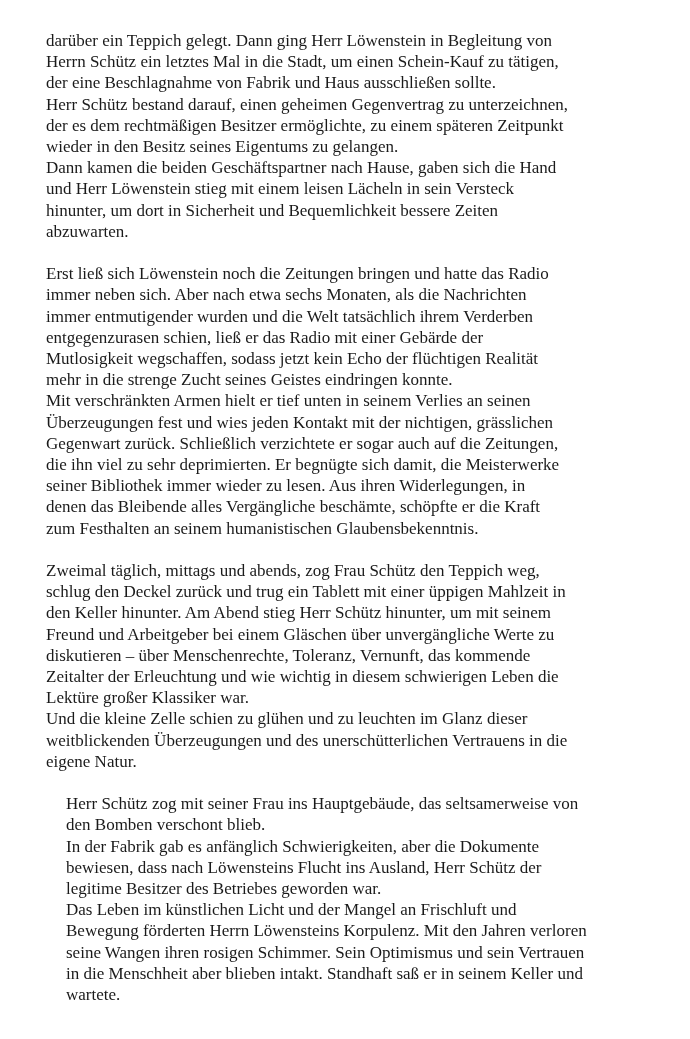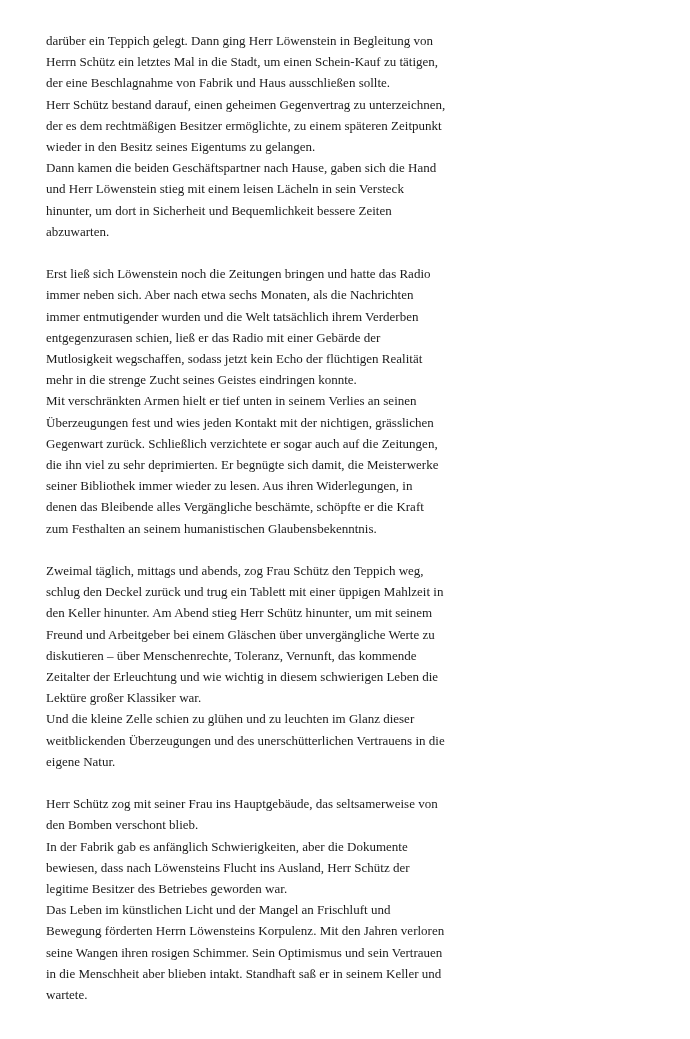--- a/index.html
+++ b/index.html
@@ -15,28 +15,29 @@
   }
   .page {
     position: absolute;
     left: 46px;
     top: 30px;
     width: 605px;
   }
   .para {
     margin: 0 0 21.2px 0;
     font-family: "Liberation Serif", serif;
-    font-size: 13px;
+    font-size: 17px;
     line-height: 21.2px;
     color: #1a1a1a;
     white-space: pre-line;
     letter-spacing: 0;
   }
   .para:last-child {
     margin-bottom: 0;
+    margin-left: 20px;
   }
 </style>
 </head>
 <body>
 
 <div class="page">
   <p class="para">darüber ein Teppich gelegt. Dann ging Herr Löwenstein in Begleitung von
 Herrn Schütz ein letztes Mal in die Stadt, um einen Schein-Kauf zu tätigen,
 der eine Beschlagnahme von Fabrik und Haus ausschließen sollte.
 Herr Schütz bestand darauf, einen geheimen Gegenvertrag zu unterzeichnen,

